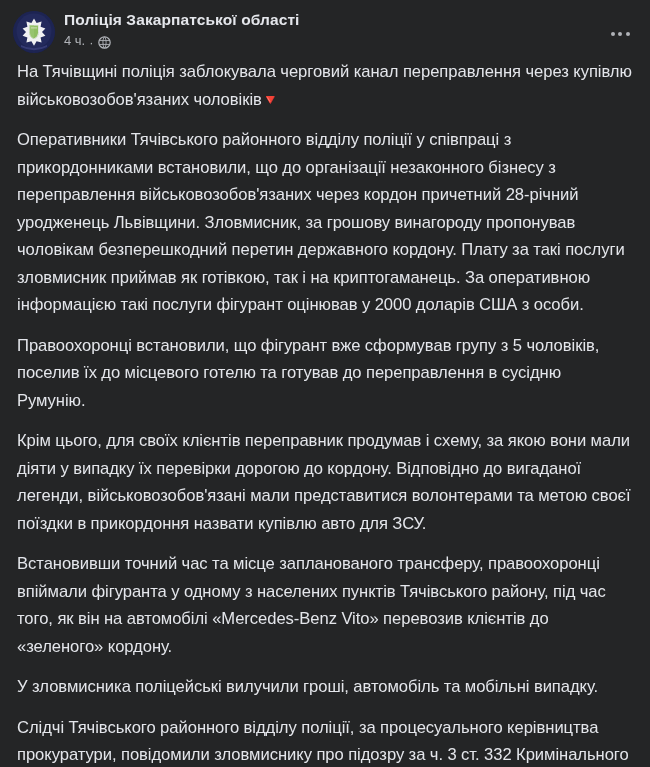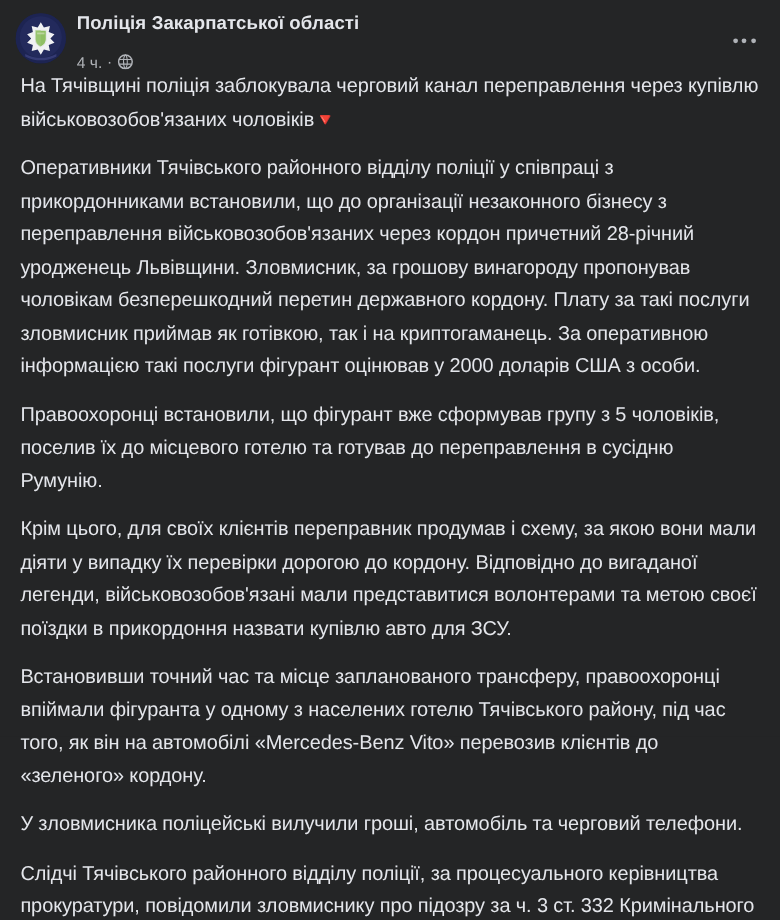--- a/index.html
+++ b/index.html
@@ -59,22 +59,22 @@
     font-size: 15.5px;
     font-weight: bold;
     color: #e4e6eb;
     line-height: 20px;
     letter-spacing: 0.1px;
     white-space: nowrap;
   }
 
   .meta-row {
     display: flex;
-    align-items: flex-start;
-    margin-top: 15px;
+    align-items: flex-end;
+    margin-top: 3px;
     line-height: 16px;
   }
   .timestamp {
     font-size: 13px;
     color: #b0b3b8;
   }
   .meta-dot {
     font-size: 13px;
     color: #b0b3b8;
     margin: 0 4px;
@@ -183,19 +183,19 @@
           <i></i>
       </span>
     </div>
   </div>
 
   <div class="post-body">
     <p><span>На Тячівщині поліція заблокувала черговий канал переправлення через купівлю військовозобов'язаних чоловіків</span><span class="tri-down">🔻</span></p>
     <p>Оперативники Тячівського районного відділу поліції у співпраці з прикордонниками встановили, що до організації незаконного бізнесу з переправлення військовозобов'язаних через кордон причетний 28-річний уродженець Львівщини. Зловмисник, за грошову винагороду пропонував чоловікам безперешкодний перетин державного кордону. Плату за такі послуги зловмисник приймав як готівкою, так і на криптогаманець. За оперативною інформацією такі послуги фігурант оцінював у 2000 доларів США з особи.</p>
     <p>Правоохоронці встановили, що фігурант вже сформував групу з 5 чоловіків, поселив їх до місцевого готелю та готував до переправлення в сусідню Румунію.</p>
     <p>Крім цього, для своїх клієнтів переправник продумав і схему, за якою вони мали діяти у випадку їх перевірки дорогою до кордону. Відповідно до вигаданої легенди, військовозобов'язані мали представитися волонтерами та метою своєї поїздки в прикордоння назвати купівлю авто для ЗСУ.</p>
-    <p>Встановивши точний час та місце запланованого трансферу, правоохоронці впіймали фігуранта у одному з населених готелю Тячівського району, під час того, як він на автомобілі «Mercedes-Benz Vito» перевозив клієнтів до «зеленого» кордону.</p>
-    <p>У зловмисника поліцейські вилучили гроші, автомобіль та черговий телефони.</p>
+    <p>Встановивши точний час та місце запланованого трансферу, правоохоронці впіймали фігуранта у одному з населених пунктів Тячівського району, під час того, як він на автомобілі «Mercedes-Benz Vito» перевозив клієнтів до «зеленого» кордону.</p>
+    <p>У зловмисника поліцейські вилучили гроші, автомобіль та мобільні випадку.</p>
     <p>Слідчі Тячівського районного відділу поліції, за процесуального керівництва прокуратури, повідомили зловмиснику про підозру за ч. 3 ст. 332 Кримінального кодексу України, тобто незаконне переправлення осіб через державний кордон України, вчинене з корисливих мотивів.</p>
 
   </div>
 
 </div>
 
 </body></html>

